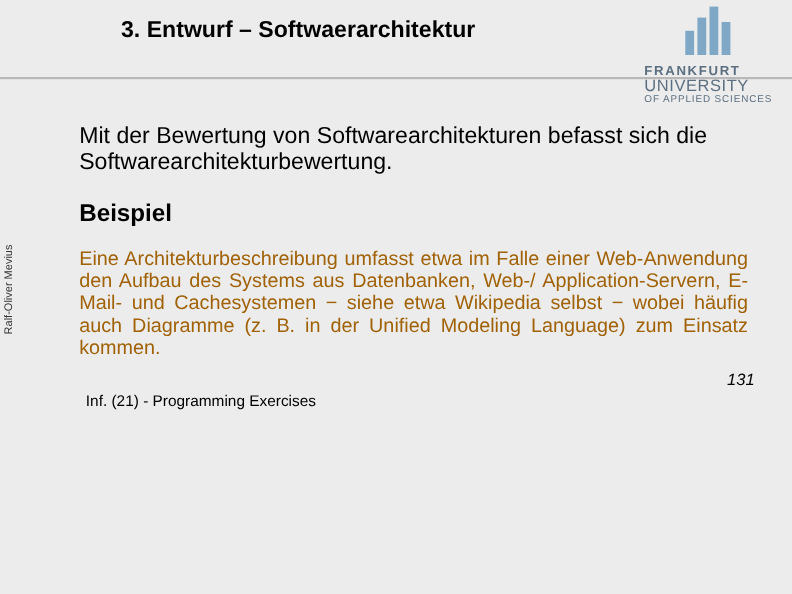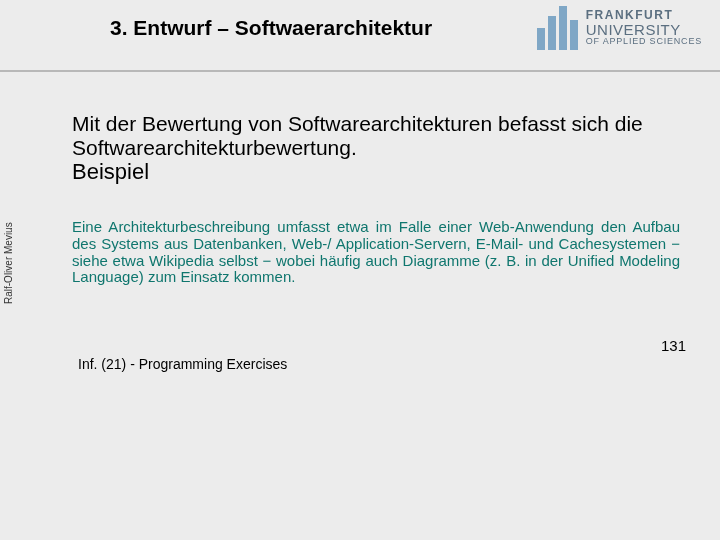--- a/index.html
+++ b/index.html
@@ -1,37 +1,37 @@
 <!DOCTYPE html>
 <html><head>
 <meta charset="utf-8">
 <style>
   * { margin: 0; padding: 0; box-sizing: border-box; }
   html, body { width: 720px; height: 540px; font-family: Arial, Helvetica, sans-serif; background: #ececec; overflow: hidden; }
   .slide { position: relative; width: 720px; height: 384px; }
   .header { position: relative; height: 76px; }
   .title { position: absolute; left: 110px; top: 16px; font-size: 21px; font-weight: bold; color: #000; }
-  .logo { position: absolute; right: 18px; top: 6px; display: flex; align-items: center; gap: 8px; }
+  .logo { position: absolute; right: 18px; top: 6px; display: flex; align-items: center; gap: 8px; flex-direction: column; }
   .logo-bars { display: flex; align-items: flex-end; gap: 3px; height: 44px; }
   .logo-bars .bar { width: 8px; background: #7fa7c6; }
   .logo-bars .b1 { height: 22px; }
   .logo-bars .b2 { height: 34px; }
   .logo-bars .b3 { height: 44px; }
   .logo-bars .b4 { height: 30px; }
   .logo-text { display: flex; flex-direction: column; line-height: 1.05; color: #5b6f80; }
   .lt-top { font-size: 12px; letter-spacing: 1.5px; font-weight: 600; }
   .lt-mid { font-size: 15px; letter-spacing: 0.5px; }
   .lt-bot { font-size: 9px; letter-spacing: 0.8px; }
   .hr { position: absolute; left: 0; top: 70px; width: 100%; height: 2px; background: #b8b8b8; }
   .content { position: absolute; left: 72px; right: 40px; top: 112px; }
   .p1 { font-size: 21px; line-height: 1.12; color: #000; }
-  .h2 { font-size: 22px; font-weight: normal; color: #000; }
-  .p2 { font-size: 15px; line-height: 1.12; margin-top: 34px; text-align: justify; color: #0f766e; }
+  .h2 { font-size: 22px; font-weight: bold; margin-top: 22px; color: #000; }
+  .p2 { font-size: 18px; line-height: 1.12; margin-top: 18px; text-align: justify; color: #a16207; }
   .side-author { position: absolute; left: 14px; bottom: 80px; transform: rotate(-90deg); transform-origin: left bottom; font-size: 10px; color: #333; white-space: nowrap; }
-  .pagenum { position: absolute; right: 34px; bottom: 30px; font-size: 15px; color: #000; }
+  .pagenum { position: absolute; right: 34px; bottom: 30px; font-size: 15px; color: #000; font-style: italic; }
   .footer { position: absolute; left: 78px; bottom: 12px; font-size: 14px; color: #000; }
 </style>
 </head>
 <body>
 
 <div class="slide">
 
   <div class="header">
     <div class="title">3. Entwurf – Softwaerarchitektur</div>
     <div class="logo">

